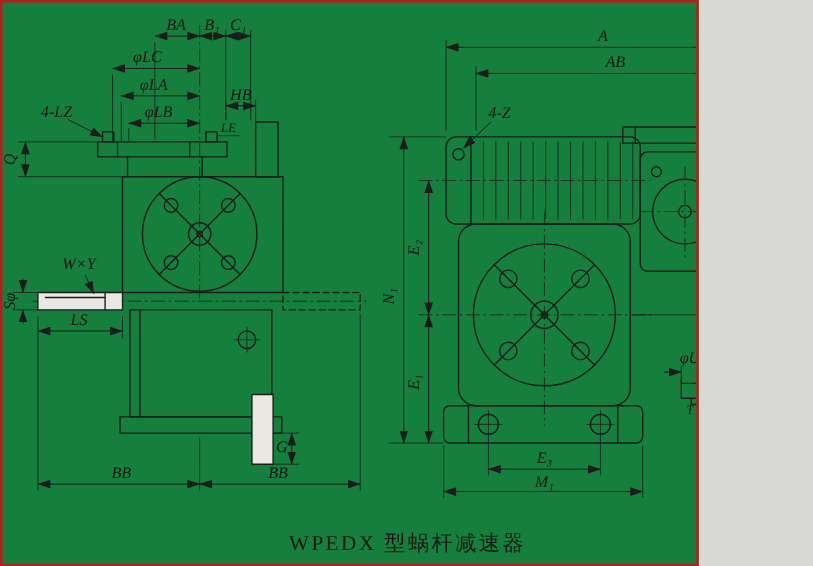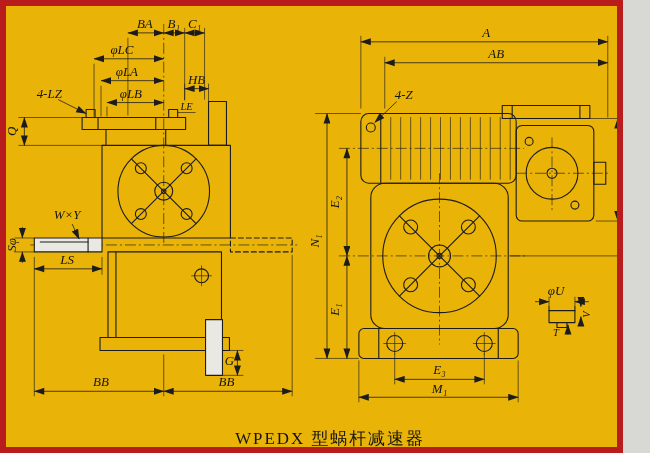--- a/index.html
+++ b/index.html
@@ -1,16 +1,16 @@
 <!DOCTYPE html>
 <html><head>
 <meta charset="utf-8">
 <style>
   html,body{margin:0;padding:0;background:#d8d8d4}
-  .frame{width:623px;height:453px;background:#eab308;border:6px solid #b91c1c;box-sizing:border-box;overflow:hidden}
+  .frame{width:559px;height:453px;background:#15803d;border:2px solid #b91c1c;box-sizing:border-box;overflow:hidden}
   svg{display:block}
   .ol{fill:none;stroke:#1c1c1c;stroke-width:1.1;stroke-linejoin:round;stroke-linecap:round}
   .thin{fill:none;stroke:#1c1c1c;stroke-width:.65}
   .cl{fill:none;stroke:#1c1c1c;stroke-width:.65;stroke-dasharray:11 3 2 3}
   .dash{stroke-dasharray:5 3}
   .dim-line{fill:none;stroke:#1c1c1c;stroke-width:.8}
   .bgfill{fill:#eae8e2}
   text.dim{font:italic 13px "Liberation Serif","DejaVu Serif",serif;fill:#141414;text-anchor:middle}
   text.dim.sm{font-size:10.5px}
   text.caption{font:17px "Liberation Serif","DejaVu Serif",serif;fill:#141414;text-anchor:middle;letter-spacing:2px}

